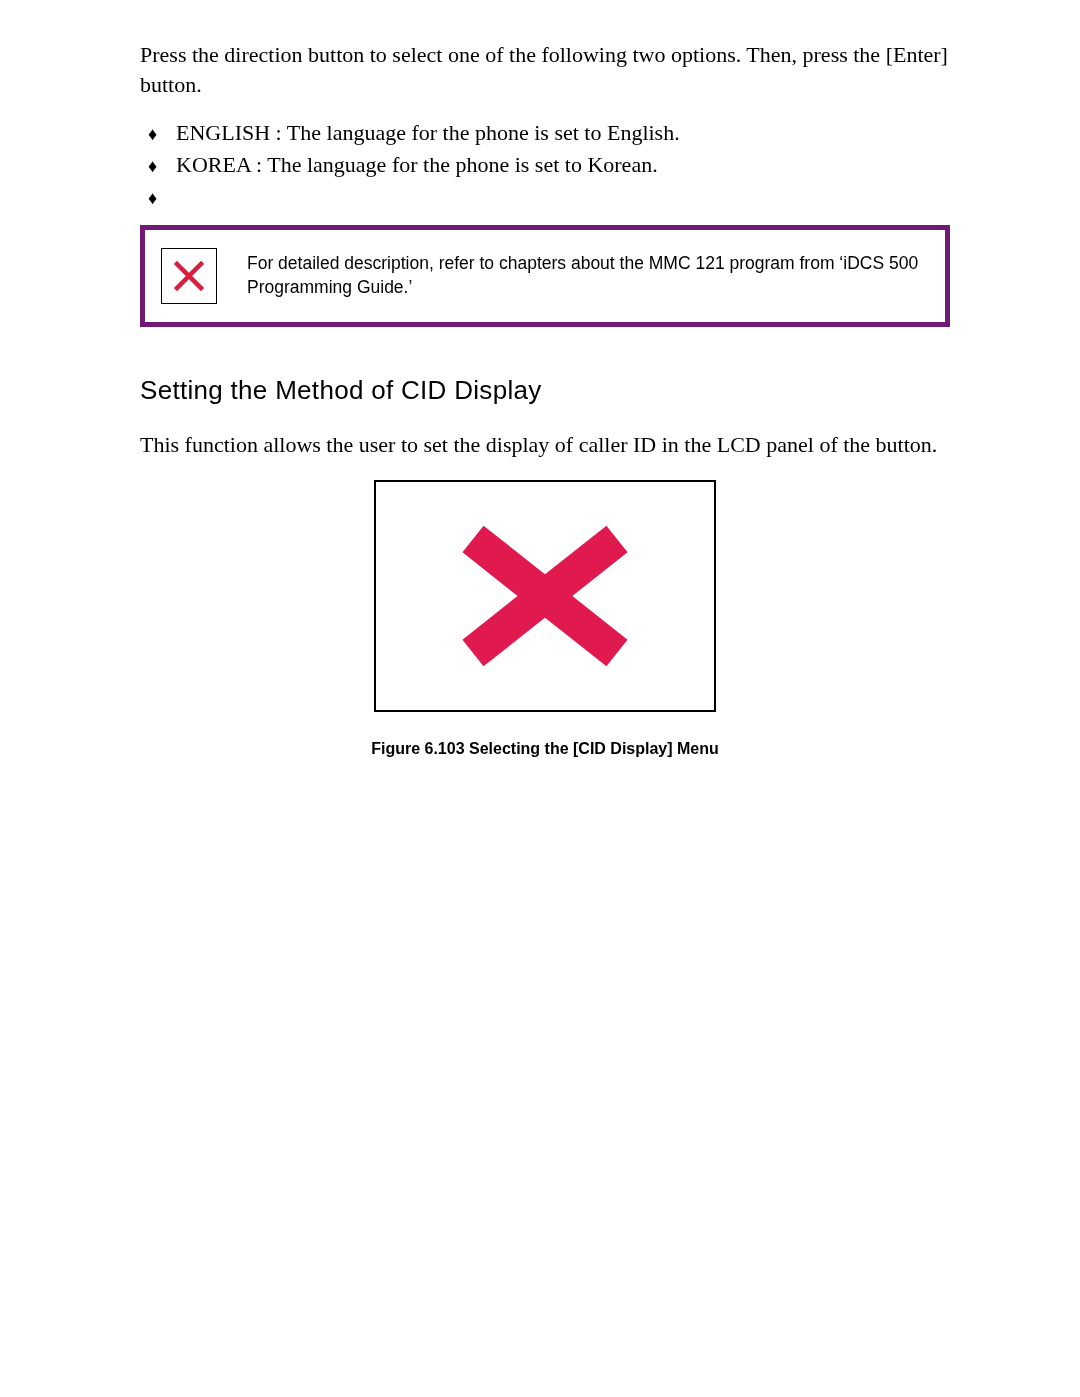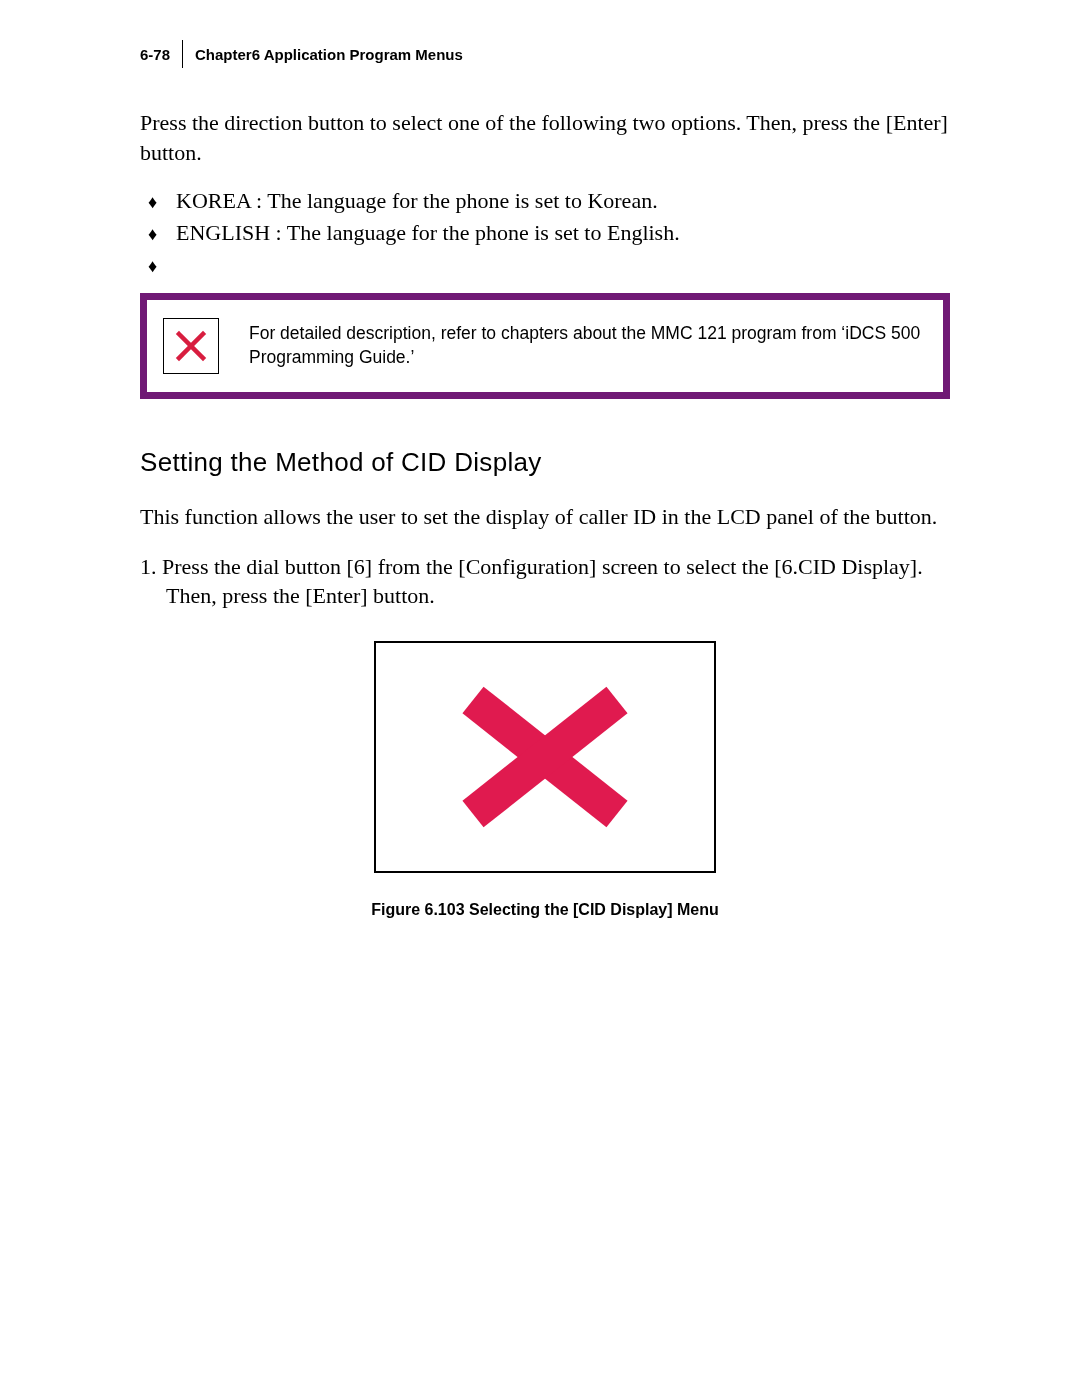--- a/index.html
+++ b/index.html
@@ -43,21 +43,21 @@
       line-height: 1.45;
     }
     ul.bullets li::before {
       content: "\2666";
       display: inline-block;
       width: 28px;
       margin-left: -28px;
       font-size: 18px;
     }
     .note-box {
-      border: 7px solid #701a75;
+      border: 5px solid #701a75;
       display: flex;
       align-items: center;
       padding: 18px 16px;
       margin: 6px 0 48px 0;
     }
     .note-icon {
       width: 56px;
       height: 56px;
       border: 1px solid #000;
       margin-right: 30px;
@@ -108,49 +108,43 @@
       font-size: 16px;
       font-weight: bold;
       margin-top: 20px;
     }
   </style>
 </head>
 <body>
 
 <div class="page">
 
-  <div class="header">
-    <span class="page-num">6-78</span>
-    <span class="vline"></span>
-    <span>Chapter6  Application Program Menus</span>
-  </div>
 
   <p class="intro">Press the direction button to select one of the following two options. Then, press the [Enter] button.</p>
 
   <ul class="bullets">
+    <li>ENGLISH : The language for the phone is set to English.</li>
     <li>KOREA : The language for the phone is set to Korean.</li>
-    <li>ENGLISH : The language for the phone is set to English.</li>
     <li></li>
   </ul>
 
   <div class="note-box">
     <div class="note-icon">
       <svg width="36" height="36" viewBox="0 0 36 36">
         <line x1="6" y1="6" x2="30" y2="30" stroke="#d81d3f" stroke-width="4.5" stroke-linecap="square"></line>
         <line x1="30" y1="6" x2="6" y2="30" stroke="#d81d3f" stroke-width="4.5" stroke-linecap="square"></line>
       </svg>
     </div>
     <div class="note-text">For detailed description, refer to chapters about the MMC 121 program from ‘iDCS 500 Programming Guide.’</div>
   </div>
 
   <h2 class="section-title">Setting the Method of CID Display</h2>
 
   <p class="section-intro">This function allows the user to set the display of caller ID in the LCD panel of the button.</p>
 
-  <p class="step">1.  Press the dial button [6] from the [Configuration] screen to select the [6.CID Display]. Then, press the [Enter] button.</p>
 
   <div class="figure-wrap">
     <div class="figure-box">
       <svg width="180" height="150" viewBox="0 0 180 150">
         <line x1="18" y1="18" x2="162" y2="132" stroke="#e01a4f" stroke-width="34" stroke-linecap="butt"></line>
         <line x1="162" y1="18" x2="18" y2="132" stroke="#e01a4f" stroke-width="34" stroke-linecap="butt"></line>
       </svg>
     </div>
     <div class="figure-caption">Figure 6.103 Selecting the [CID Display] Menu</div>
   </div>

